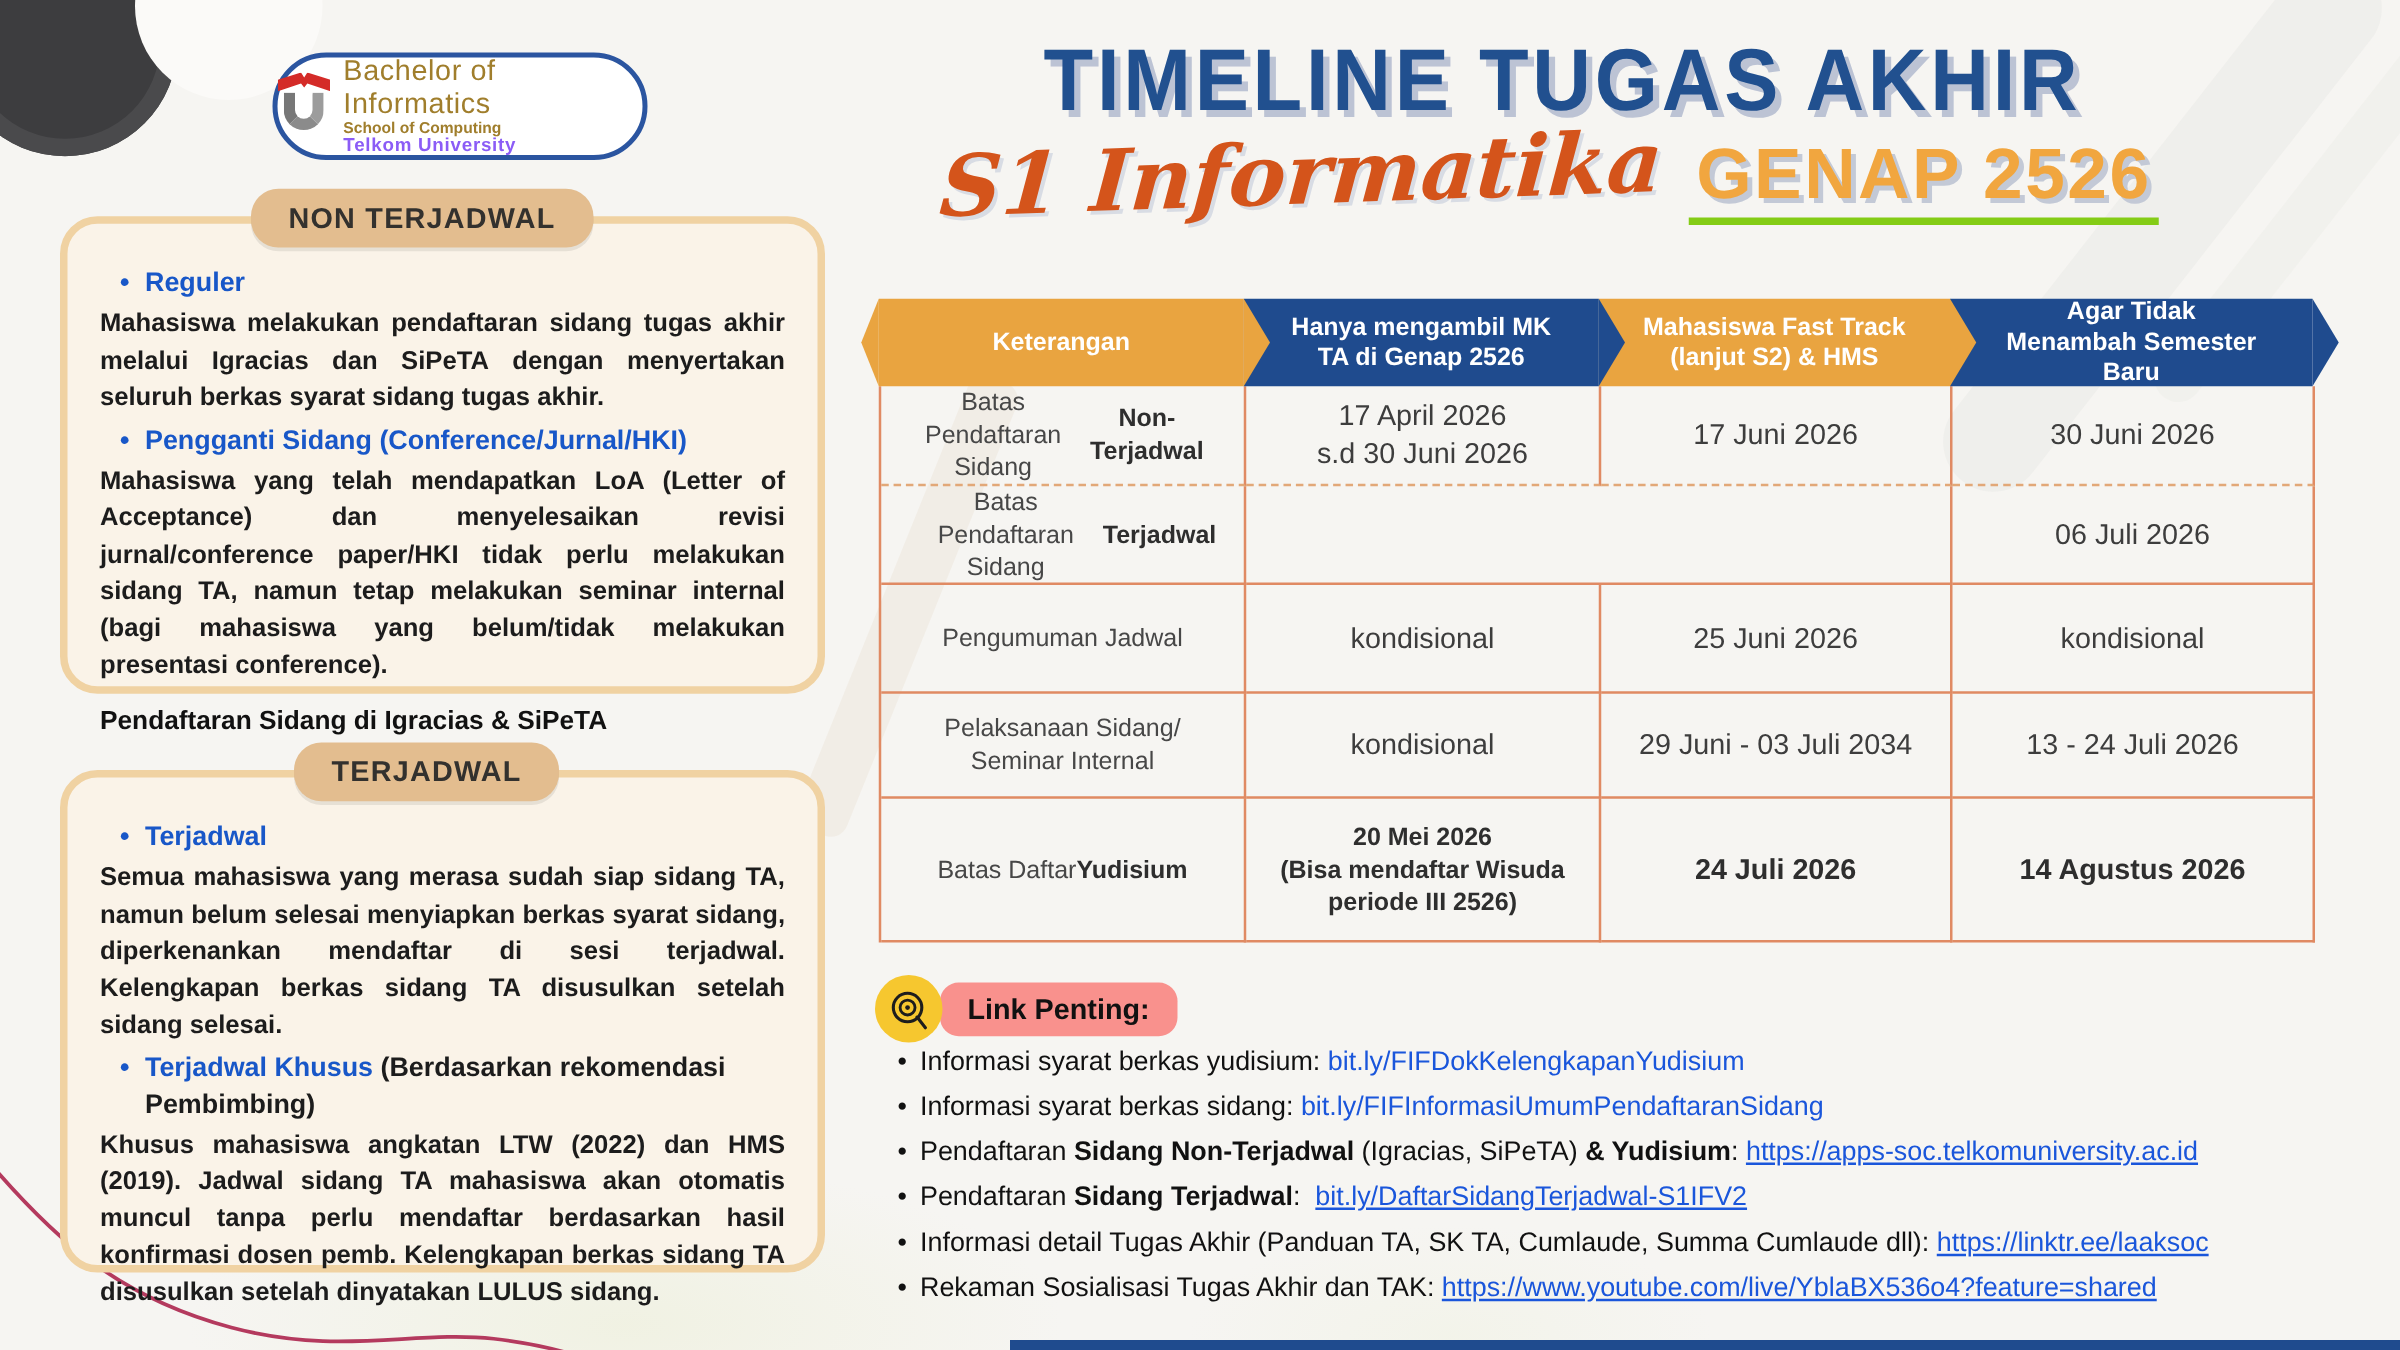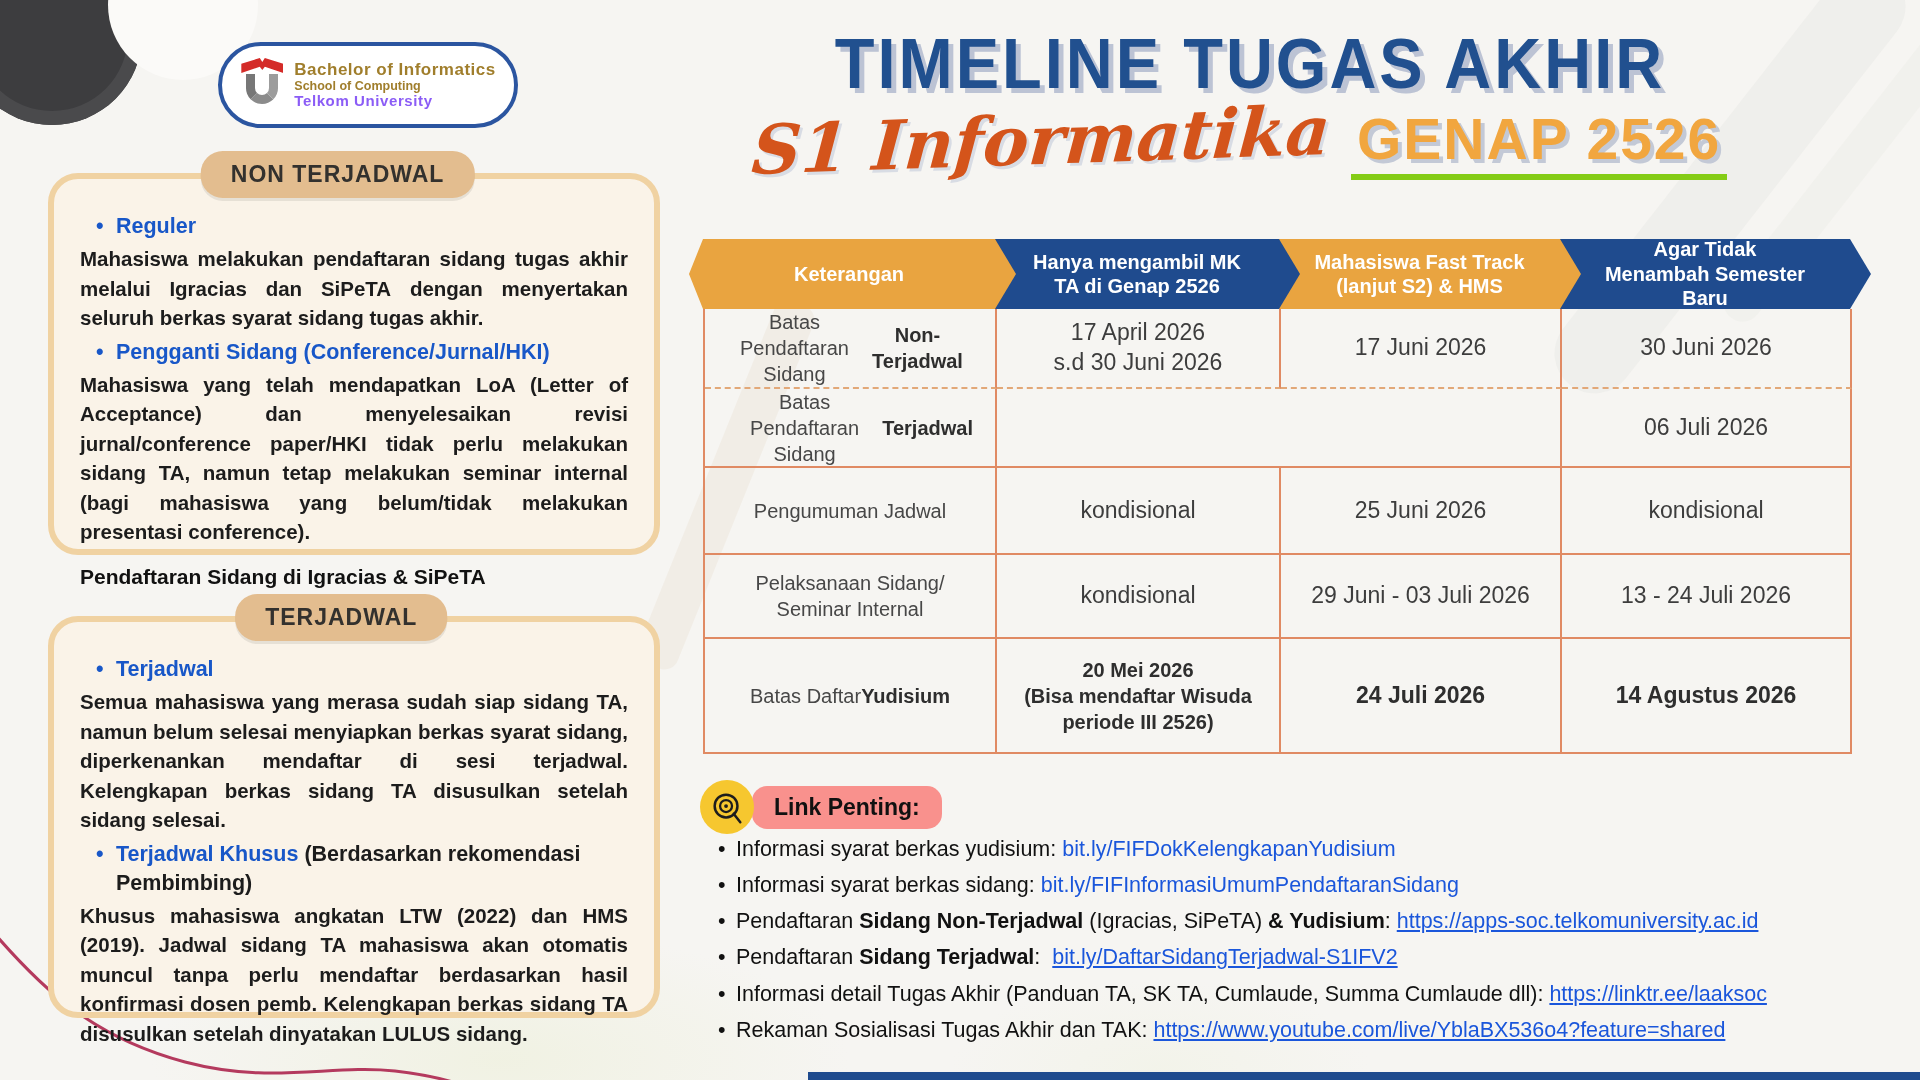--- a/index.html
+++ b/index.html
@@ -17,21 +17,21 @@
   .deco-leaf2{left:950px;top:980px;width:420px;height:180px;background:radial-gradient(closest-side,#f0f2e3,rgba(240,242,227,0));opacity:.55;}
   .deco-curve{left:0;top:0;width:1920px;height:1080px;pointer-events:none;}
   .deco-bottom-bar{left:808px;top:1072px;width:1112px;height:8px;background:#1F4B8E;}
 
   
   .logo-pill{position:absolute;left:218px;top:42px;width:292px;height:78px;background:#fff;border:4px solid #2B55A0;border-radius:44px;display:flex;align-items:center;justify-content:center;gap:10px;z-index:3;}
   .logo-mark{width:44px;height:54px;display:flex;flex-direction:column;align-items:center;}
   .logo-book{width:42px;height:15px;background:#D42B28;clip-path:polygon(0 100%,0 38%,44% 0,50% 26%,56% 0,100% 38%,100% 100%,56% 58%,50% 80%,44% 58%);}
   .logo-u{width:32px;height:30px;border:9px solid #8b8b8b;border-top:none;border-left-color:#777;border-right-color:#9c9c9c;border-radius:0 0 16px 16px;margin-top:1px;box-sizing:border-box;}
   .logo-text{display:flex;flex-direction:column;line-height:1.12;}
-  .logo-l1{font-size:17px;font-weight:bold;color:#A07E2C;letter-spacing:.5px;}
+  .logo-l1{font-size:23px;font-weight:normal;color:#A07E2C;letter-spacing:.5px;}
   .logo-l2{font-size:12.5px;font-weight:bold;color:#A07E2C;}
   .logo-l3{font-size:15px;font-weight:bold;color:#8b5cf6;letter-spacing:.6px;}
 
   
   .title-main{position:absolute;left:820px;top:26px;width:860px;text-align:center;font-size:65px;font-weight:900;color:#21508F;letter-spacing:3px;text-shadow:5px 5px 0 #bcc3d4;transform:scaleY(1.08);z-index:2;white-space:nowrap;}
   .title-sub{position:absolute;left:790px;top:100px;width:900px;display:flex;align-items:flex-end;justify-content:center;gap:22px;z-index:2;}
   .title-script{font-family:"DejaVu Serif",serif;font-style:italic;font-weight:bold;font-size:68px;color:#D4541B;transform:skewX(-6deg) rotate(-2deg);text-shadow:3px 3px 0 #d8dce4;white-space:nowrap;}
   .title-highlight{font-size:57px;font-weight:900;color:#F1A63F;letter-spacing:2px;text-shadow:4px 4px 0 #c3c9d6;border-bottom:6px solid #84cc16;padding:0 6px 6px 6px;line-height:1;white-space:nowrap;}
 
   
@@ -145,21 +145,21 @@
       <div class="cell merge"></div>
       <div class="cell">06 Juli 2026</div>
 
       <div class="cell lab">Pengumuman Jadwal</div>
       <div class="cell">kondisional</div>
       <div class="cell">25 Juni 2026</div>
       <div class="cell">kondisional</div>
 
       <div class="cell lab">Pelaksanaan Sidang/<br>Seminar Internal</div>
       <div class="cell">kondisional</div>
-      <div class="cell">29 Juni - 03 Juli 2026</div>
+      <div class="cell">29 Juni - 03 Juli 2034</div>
       <div class="cell">13 - 24 Juli 2026</div>
 
       <div class="cell lab">Batas Daftar<br><b>Yudisium</b></div>
       <div class="cell" style="font-size:20px;">
           <b>20 Mei 2026<br>(Bisa mendaftar Wisuda periode III 2526)</b>
         </div>
       <div class="cell">
           <b>24 Juli 2026</b>
         </div>
       <div class="cell">

